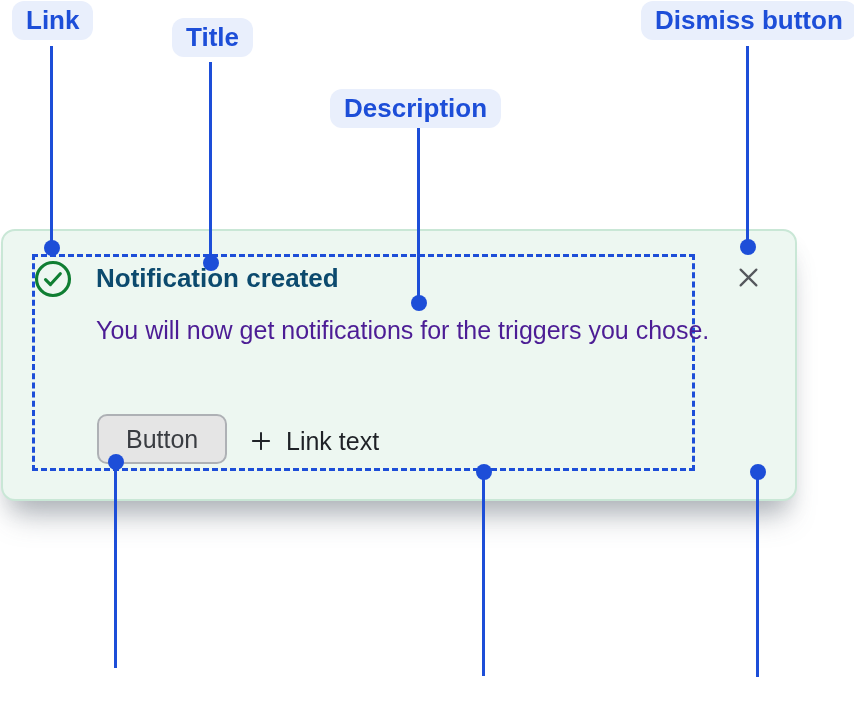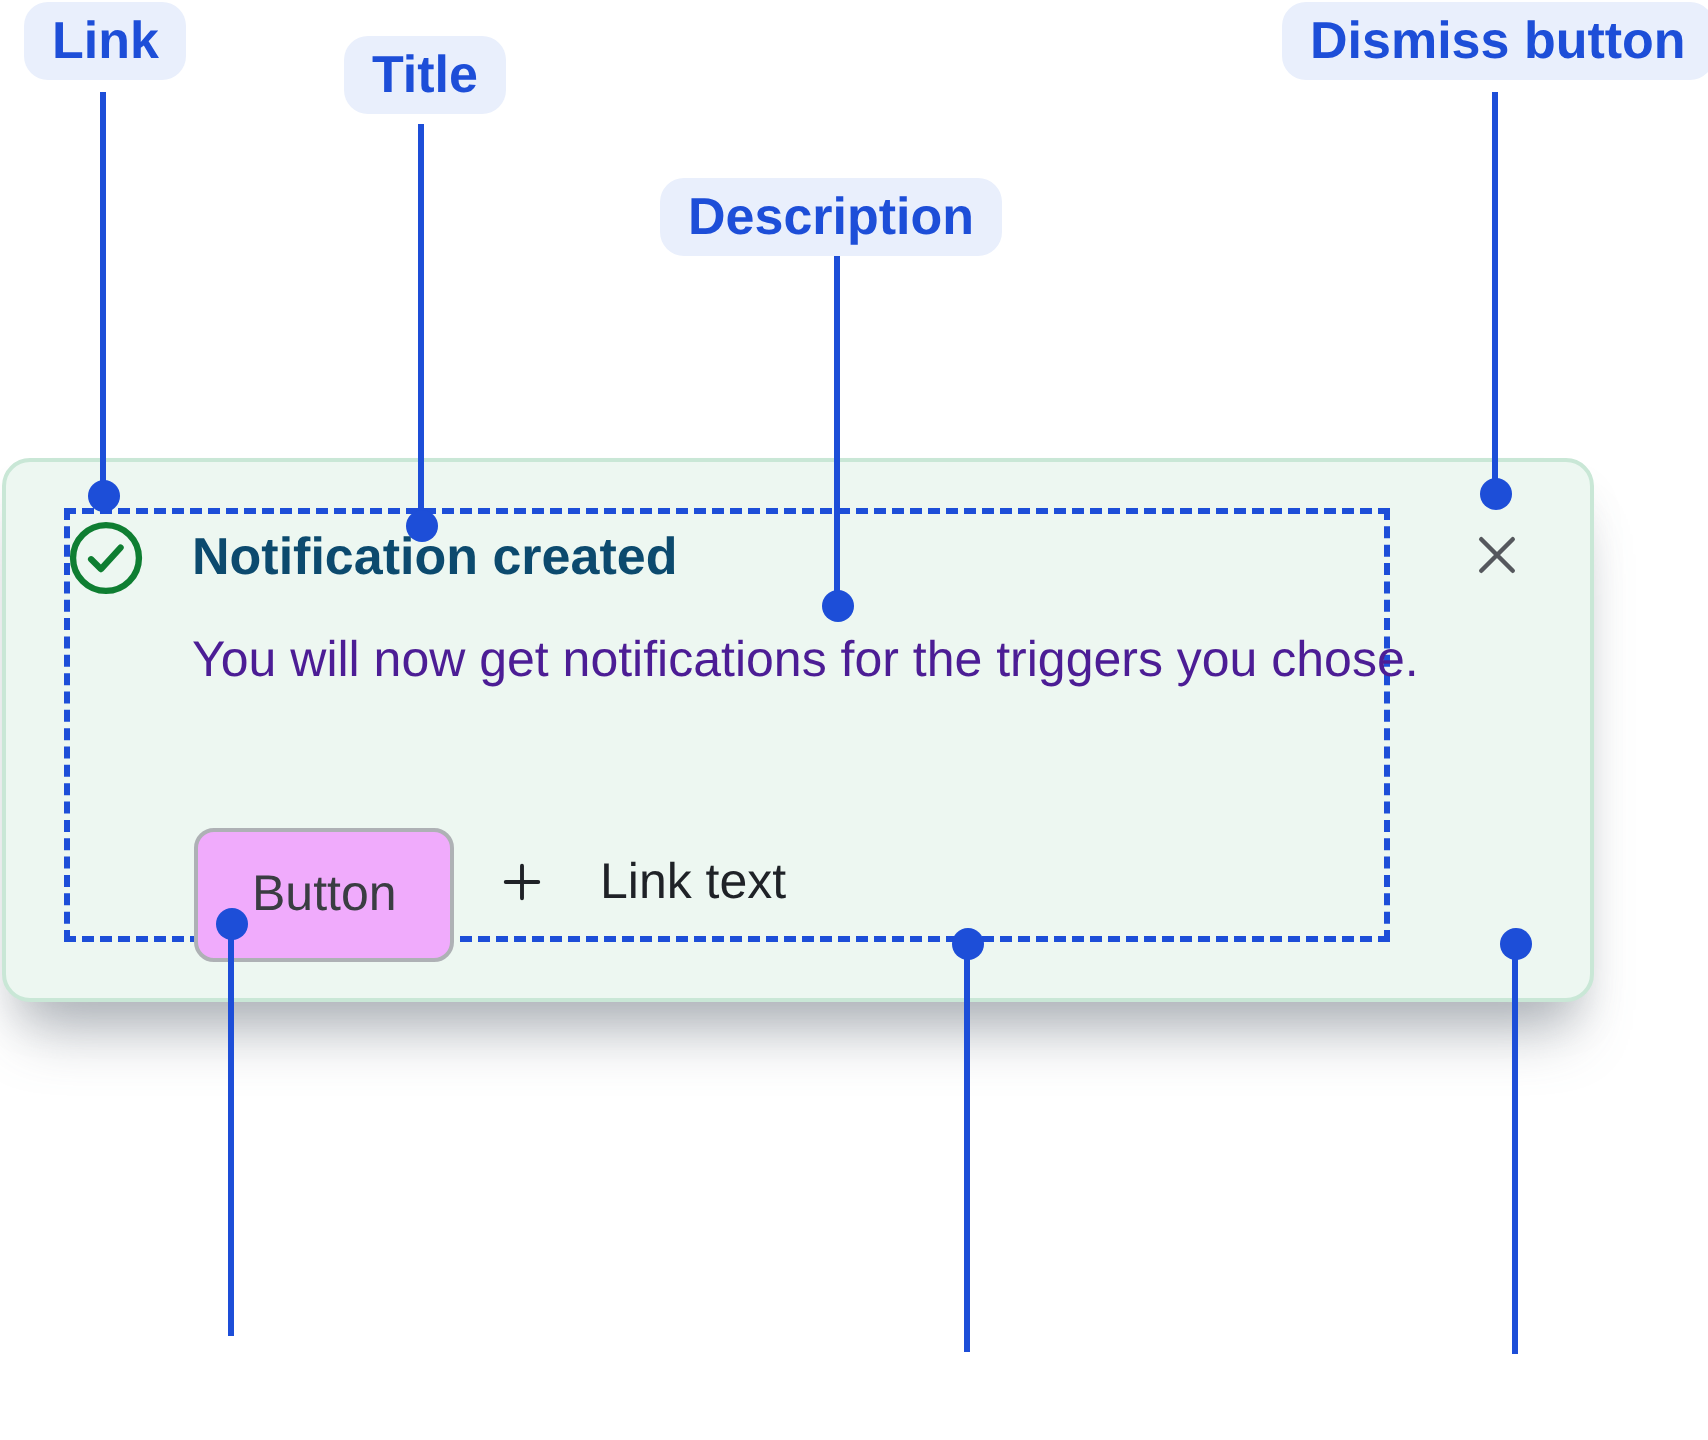--- a/index.html
+++ b/index.html
@@ -30,28 +30,28 @@
   .check-icon{position:absolute;z-index:3;left:34px;top:260px;width:38px;height:38px;}
   .card-title{
     position:absolute;z-index:3;left:96px;top:263px;
     font-size:26px;font-weight:700;color:#0c4a6e;
   }
   .card-desc{
     position:absolute;z-index:3;left:96px;top:306px;width:645px;
     font-size:25px;line-height:48px;color:#4c1d95;
   }
   .action-button{
-    position:absolute;z-index:3;left:97px;top:414px;height:67px;
+    position:absolute;z-index:3;left:97px;top:414px;height:50px;
     display:flex;align-items:center;box-sizing:border-box;
-    padding:0 27px;background:#f0abfc;border:2px solid #aeb1b5;border-radius:10px;
+    padding:0 27px;background:#e5e5e5;border:2px solid #aeb1b5;border-radius:10px;
     font-size:25px;color:#3a3d42;cursor:pointer;
   }
   .action-link{
     position:absolute;z-index:3;left:248px;top:422px;height:38px;
-    display:flex;align-items:center;gap:26px;cursor:pointer;
+    display:flex;align-items:center;gap:12px;cursor:pointer;
     font-size:25px;font-weight:500;color:#1f2227;
   }
   .dismiss-btn{
     position:absolute;z-index:3;left:733px;top:262px;width:30px;height:30px;
     display:flex;align-items:center;justify-content:center;cursor:pointer;background:none;border:none;padding:0;
   }
 </style>
 </head>
 <body>
 

